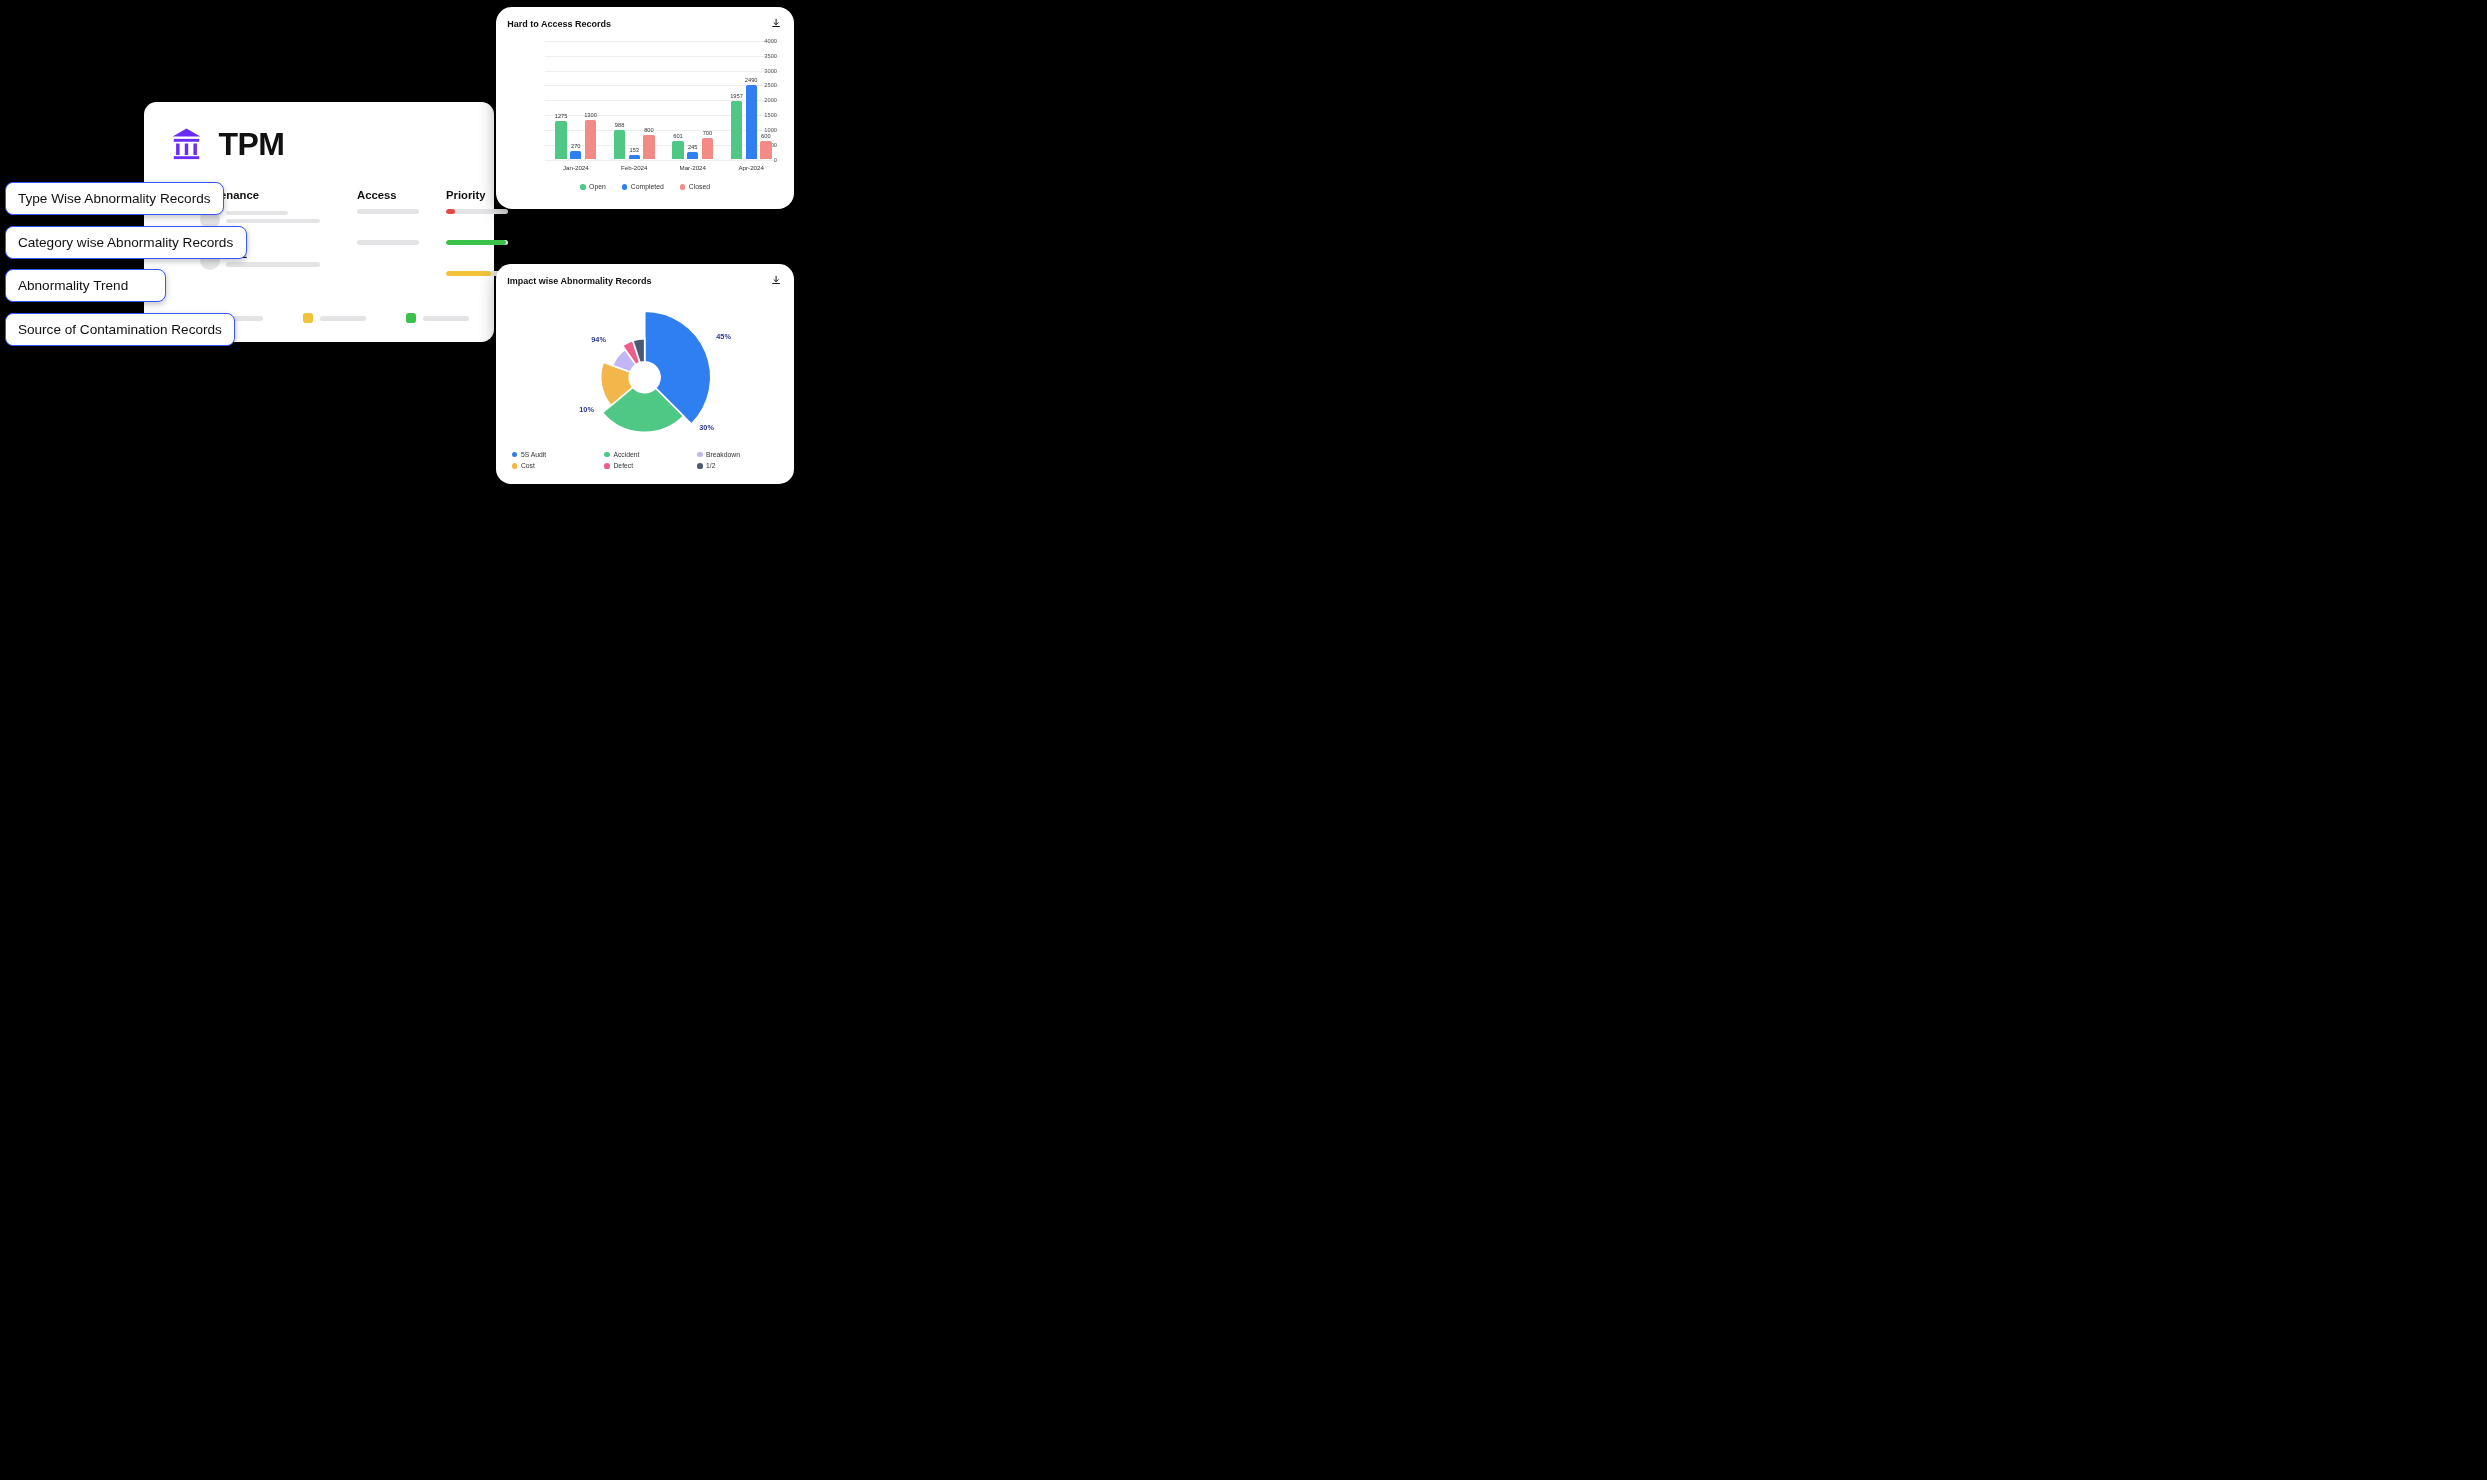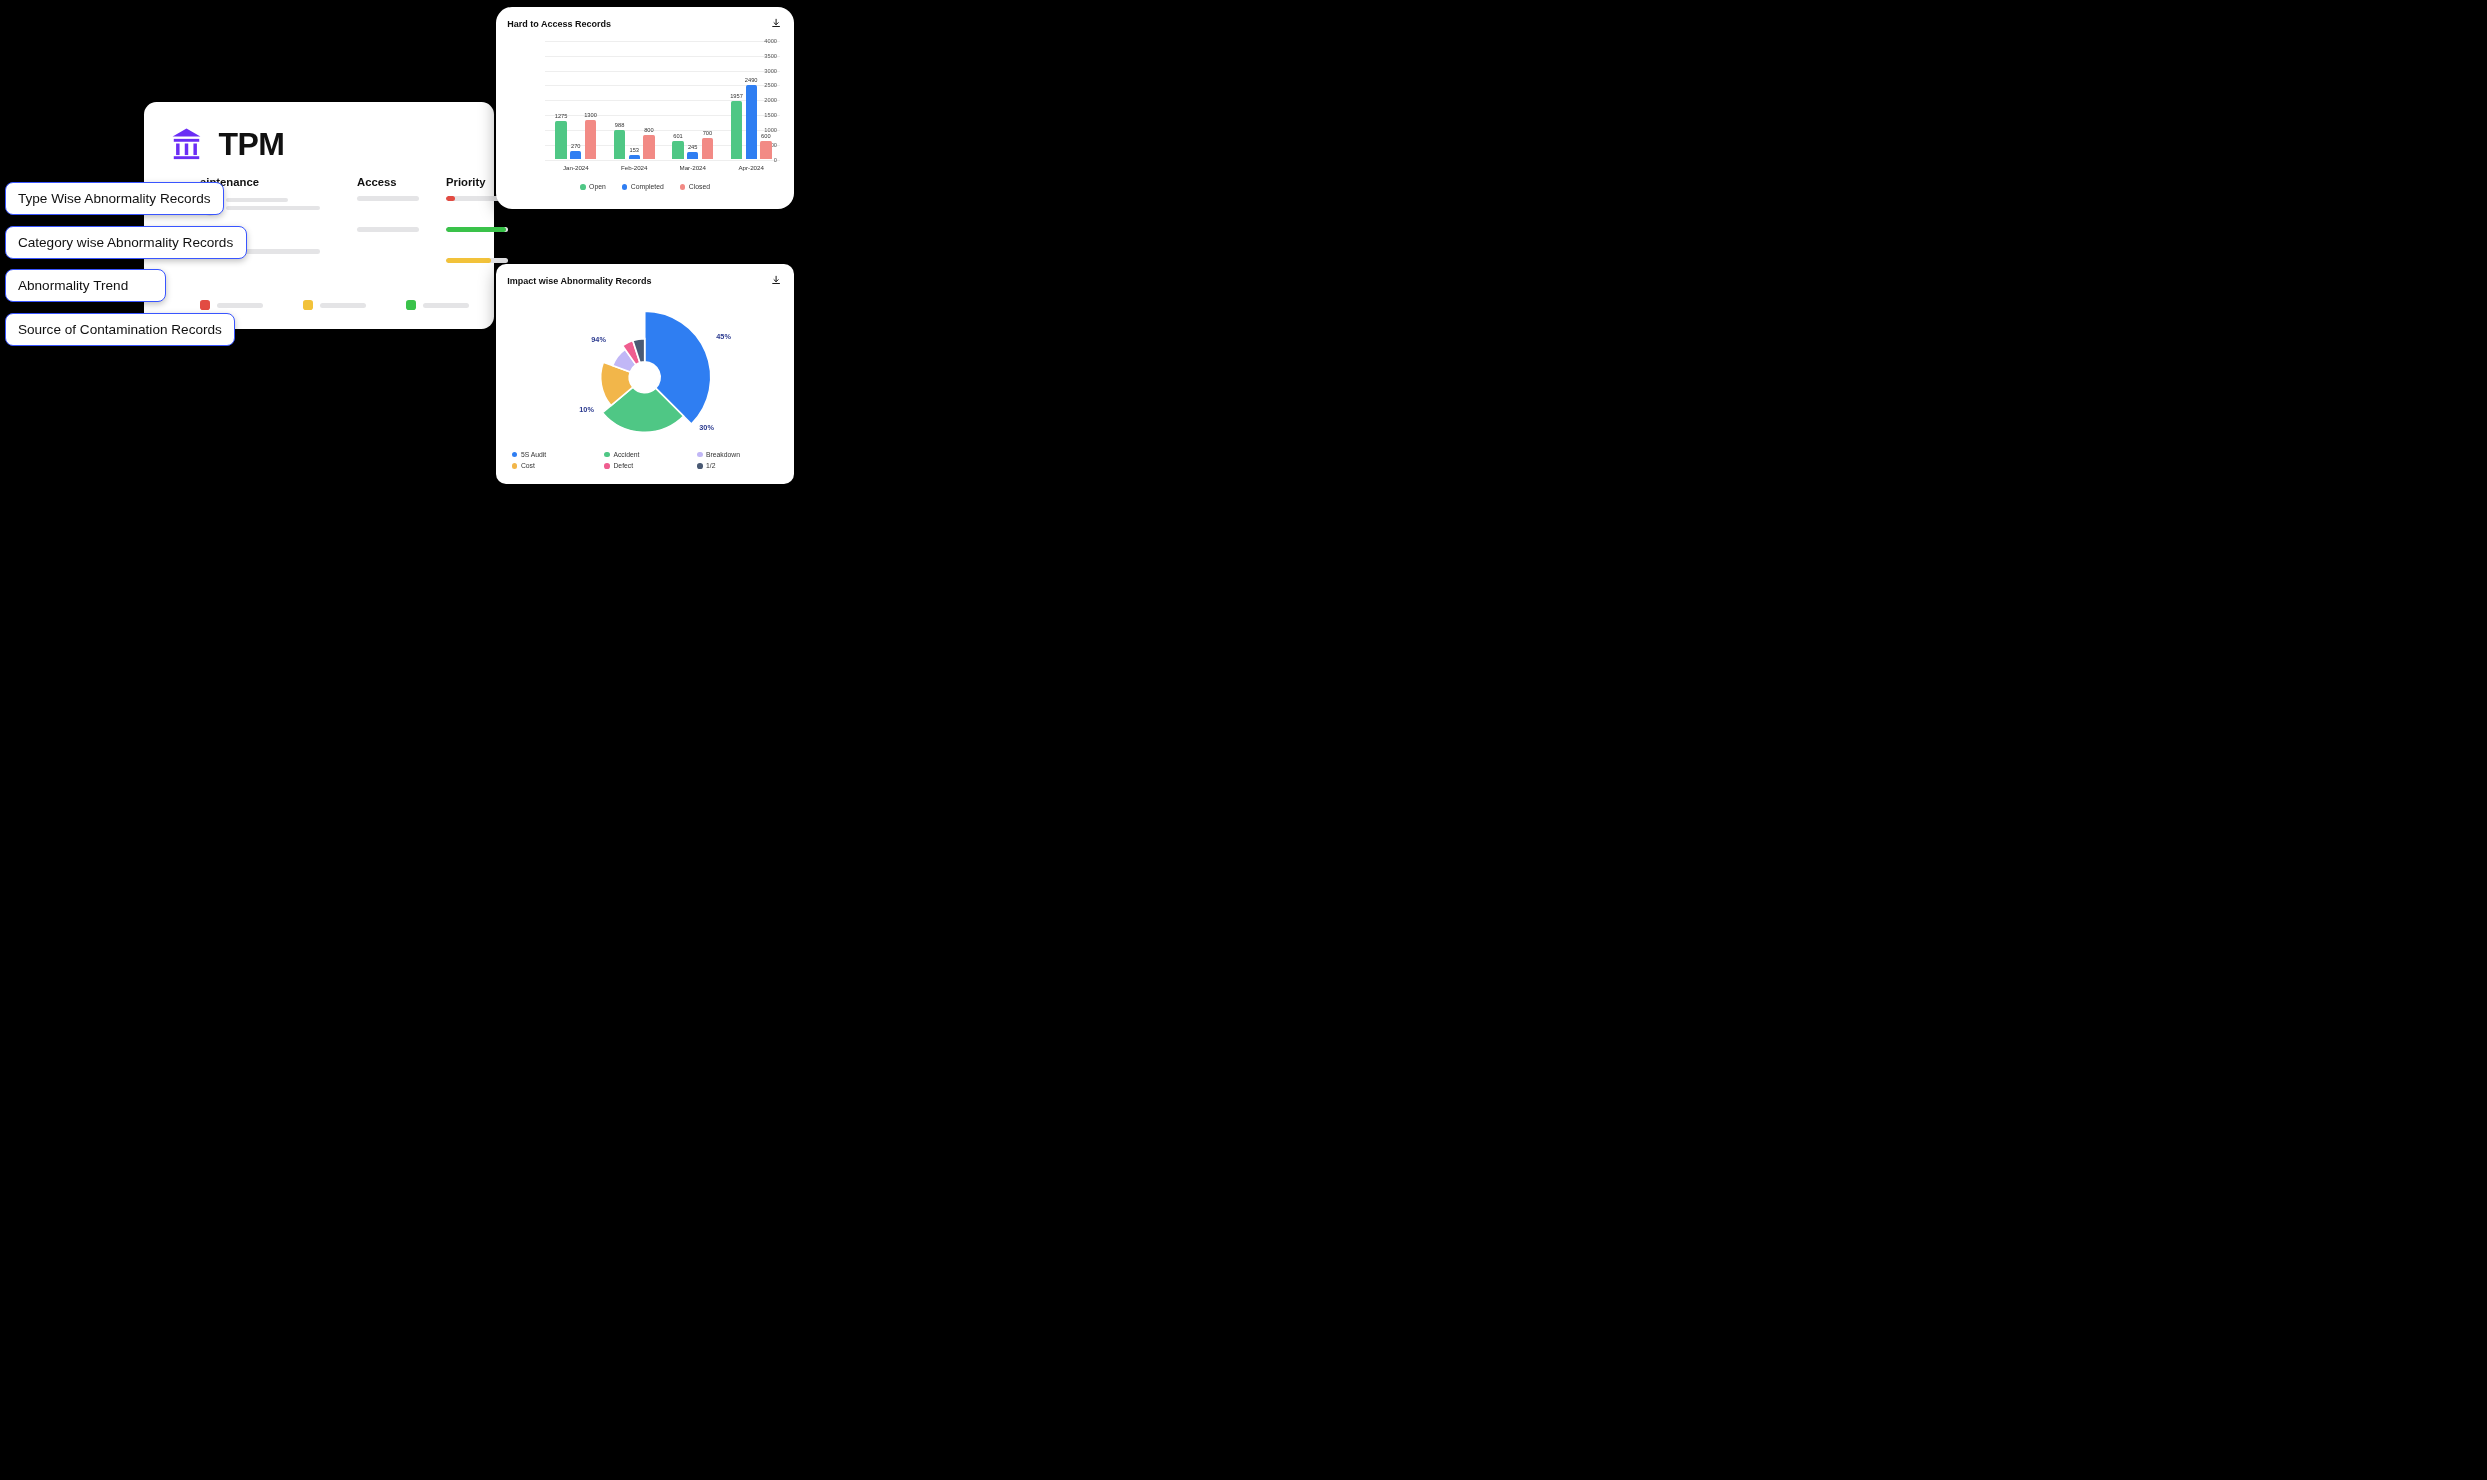--- a/index.html
+++ b/index.html
@@ -20,21 +20,21 @@
     width: 350px;
     background: #fff;
     border-radius: 12.4px;
     padding: 22.6px 24px 19px 24px;
     box-shadow: 0 4.5px 13.6px rgba(0,0,0,0.3);
   }
   .tpm-header {
     display: flex;
     align-items: center;
     gap: 13.6px;
-    margin-bottom: 12px;
+    margin-bottom: 25px;
   }
   .tpm-logo svg { width: 37px; height: 37px; }
   .tpm-title {
     font-size: 32px;
     font-weight: 600;
     color: #111;
     letter-spacing: -0.6px;
   }
   .tpm-cols {
     display: flex;
@@ -169,21 +169,21 @@
   .lg-dot { width:5.7px; height:5.7px; border-radius:50%; }
 
   
   .pie-card {
     position:absolute;
     left: 496px;
     top: 264px;
     width: 298px;
     height: 220px;
     background:#fff;
-    border-radius:10px;
+    border-radius:15px;
     padding: 10.2px 11.3px 8px 11.3px;
     box-shadow: 0 5.7px 17px rgba(0,0,0,.35);
   }
   .pie-wrap {
     position:relative; width:100%; height:153px;
     display:flex; align-items:center; justify-content:center;
   }
   .pie-lbl {
     position:absolute; font-size:7.3px; font-weight:600; color:#2b3a8f;
   }

